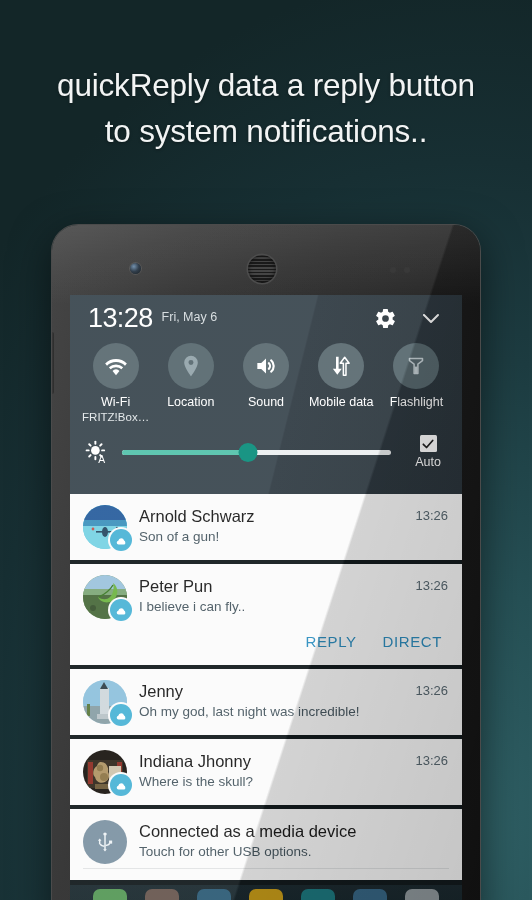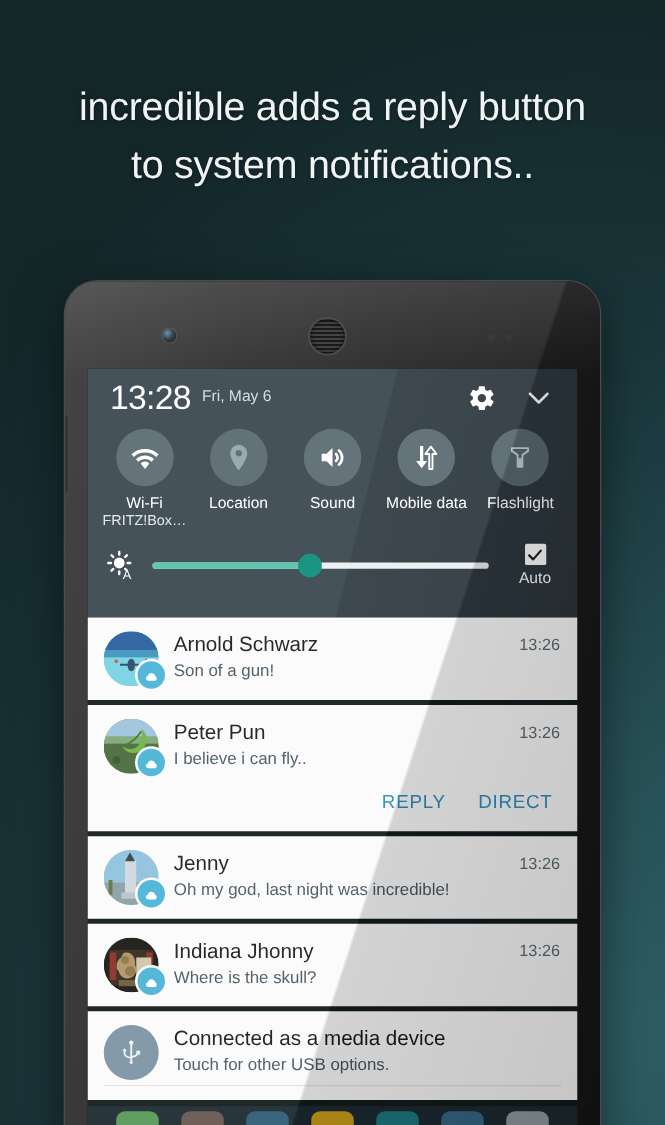--- a/index.html
+++ b/index.html
@@ -180,21 +180,21 @@
   .notif.last { margin-bottom:0; padding-bottom:16px; }
   .notif.last:after {
     content:""; position:absolute; left:13px; right:13px; bottom:11px; height:1px; background:#e2e4e5;
   }
 </style>
 </head>
 <body>
 
 <div id="bg"></div>
 
-<div id="headline">incredible adds a reply button
+<div id="headline">quickReply data a reply button
 to system notifications..</div>
 
 <div id="phone">
 
   <div id="volume-rocker"></div>
   <div class="bezel-dot" id="front-camera"></div>
   <div class="bezel-dot" id="earpiece"></div>
   <div class="bezel-dot" id="sensor-a"></div>
   <div class="bezel-dot" id="sensor-b"></div>
 

